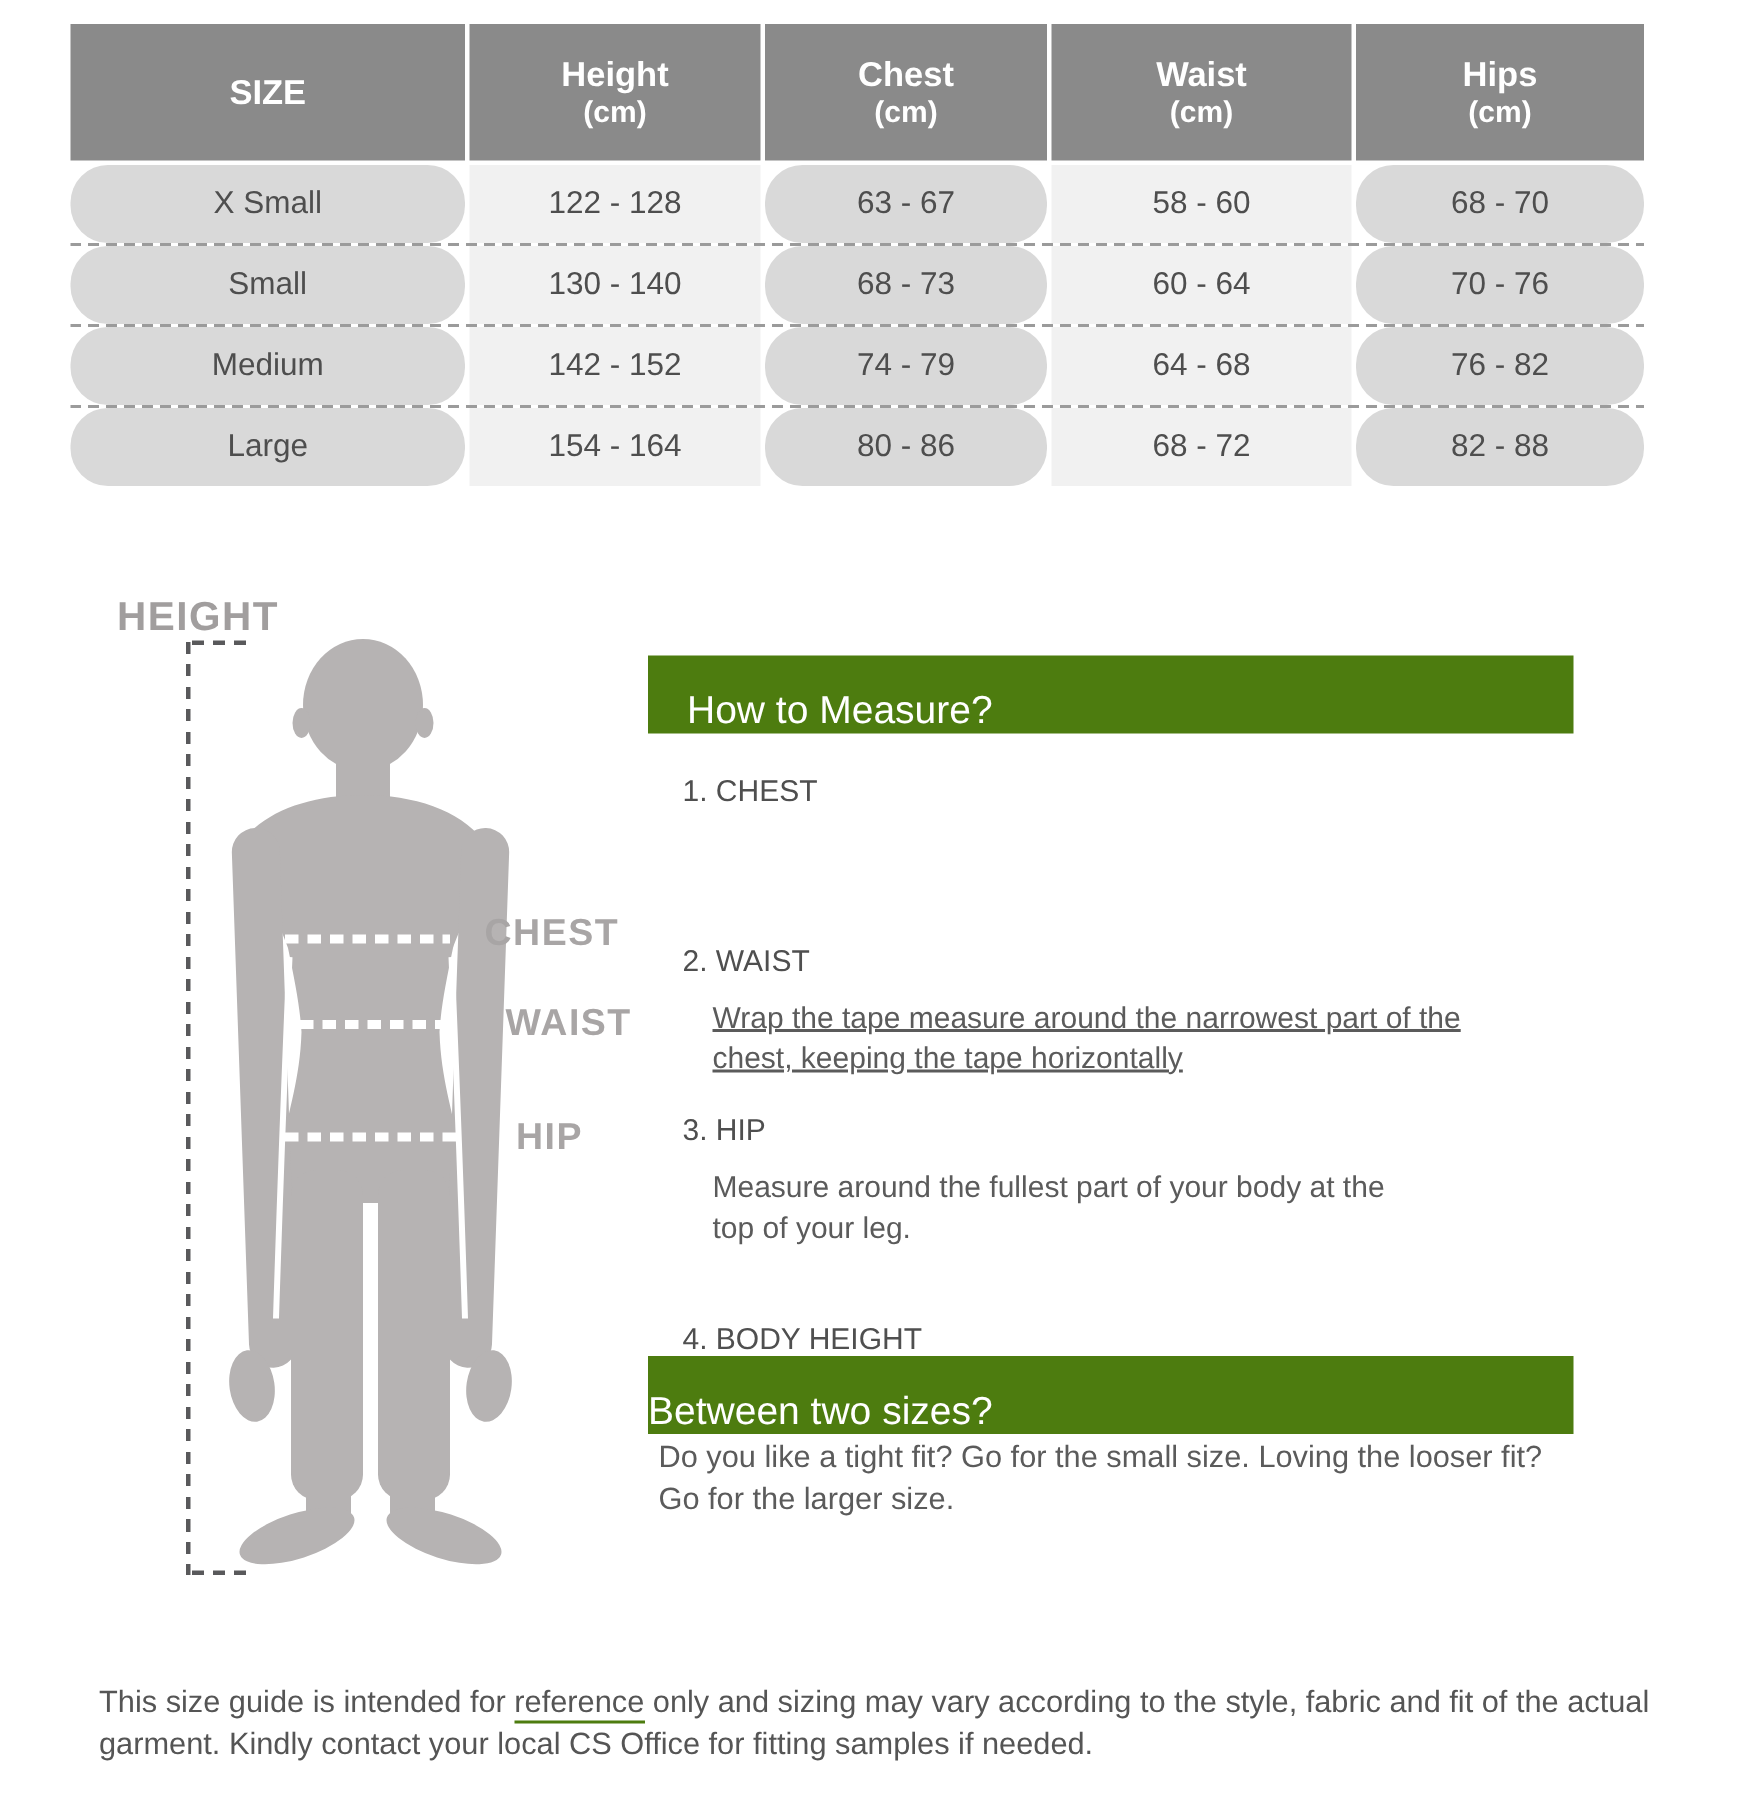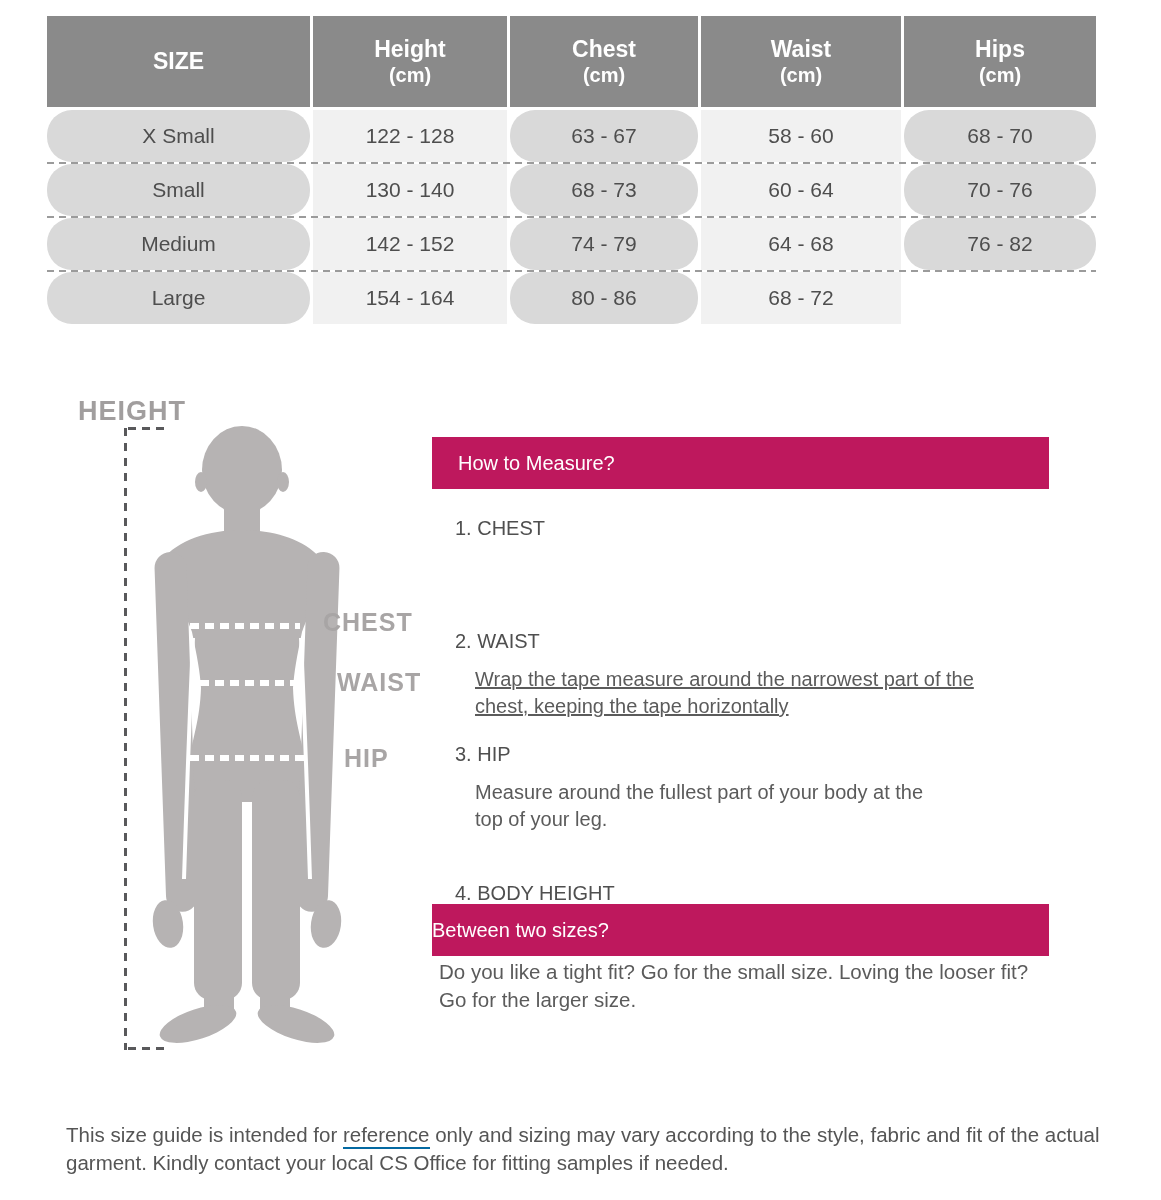--- a/index.html
+++ b/index.html
@@ -31,34 +31,34 @@
   .lbl-waist{left:337px;top:668px;font-size:25px;}
   .lbl-hip{left:344px;top:744px;font-size:25px;}
   .vdash{position:absolute;left:124px;top:428px;width:3px;height:622px;
     background:repeating-linear-gradient(180deg,#59595b 0 8px,transparent 8px 15px);}
   .hdash{position:absolute;width:42px;height:3px;
     background:repeating-linear-gradient(90deg,#59595b 0 8px,transparent 8px 14px);}
   .hdash-top{left:128px;top:427px;}
   .hdash-bottom{left:128px;top:1047px;}
   .silhouette{position:absolute;left:148px;top:424px;width:200px;height:634px;}
   
-  .bar{position:absolute;left:432px;width:617px;height:52px;background:#be185d;color:#fff;
-    display:flex;align-items:center;font-size:20px;}
+  .bar{position:absolute;left:432px;width:617px;height:52px;background:#4d7c0f;color:#fff;
+    display:flex;align-items:flex-end;font-size:26px;}
   .bar-measure{top:437px;padding-left:26px;box-sizing:border-box;}
   .bar-between{top:904px;box-sizing:border-box;}
   .item-title{position:absolute;left:455px;font-size:20px;color:#4f4f4f;}
   .item-desc{position:absolute;left:475px;font-size:20px;line-height:27px;color:#5b5b5b;width:550px;}
   .t1{top:517px;} .d1{top:553px;}
   .t2{top:630px;} .d2{top:666px;text-decoration:underline;}
   .t3{top:743px;} .d3{top:779px;width:480px;}
   .t4{top:852px;margin-top:30px;}
   .between-desc{position:absolute;left:439px;top:958px;width:612px;font-size:20.5px;line-height:28px;color:#5b5b5b;}
   
   .footer{position:absolute;left:66px;top:1121px;width:1045px;font-size:20.5px;line-height:28px;color:#555;}
-  .u{border-bottom:2px solid #0369a1;padding-bottom:1px;}
+  .u{border-bottom:2px solid #4d7c0f;padding-bottom:1px;}
 </style>
 </head>
 <body>
 
 <div class="page">
 
   <div class="size-table">
     <div class="thead">
       <div class="th col-0">
         <div class="th-l1">SIZE</div>
@@ -107,20 +107,21 @@
       <div class="td col-3 light">64 - 68</div>
       <div class="td col-4 dark">76 - 82</div>
     </div>
     <div class="rsep"></div>
 
     <div class="trow">
       <div class="td col-0 dark">Large</div>
       <div class="td col-1 light">154 - 164</div>
       <div class="td col-2 dark">80 - 86</div>
       <div class="td col-3 light">68 - 72</div>
+      <div class="td col-4 dark">82 - 88</div>
     </div>
   </div>
 
   <div class="fig-label lbl-height">HEIGHT</div>
   <div class="vdash"></div>
   <div class="hdash hdash-top"></div>
   <div class="hdash hdash-bottom"></div>
 
   <svg class="silhouette" viewBox="0 0 200 634" xmlns="http://www.w3.org/2000/svg">
     <g fill="#b6b3b3">

